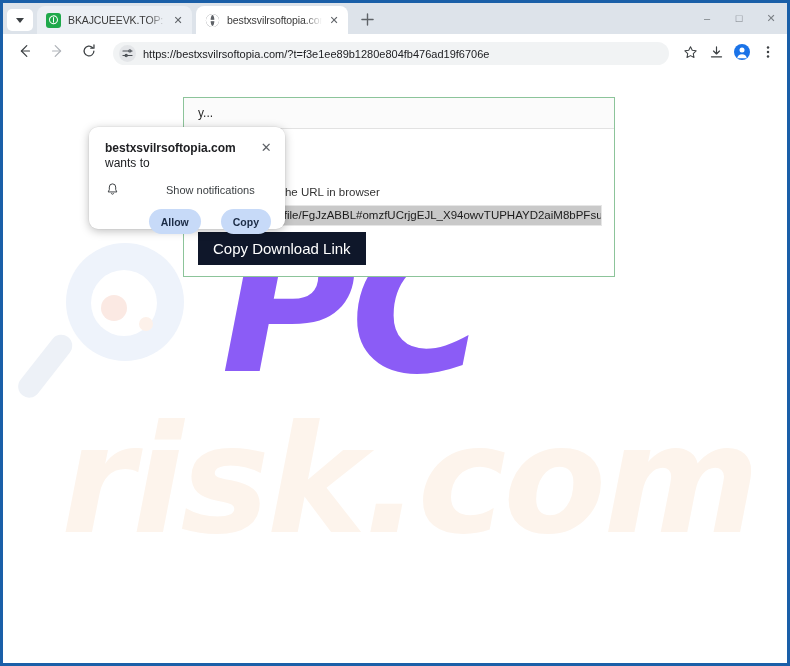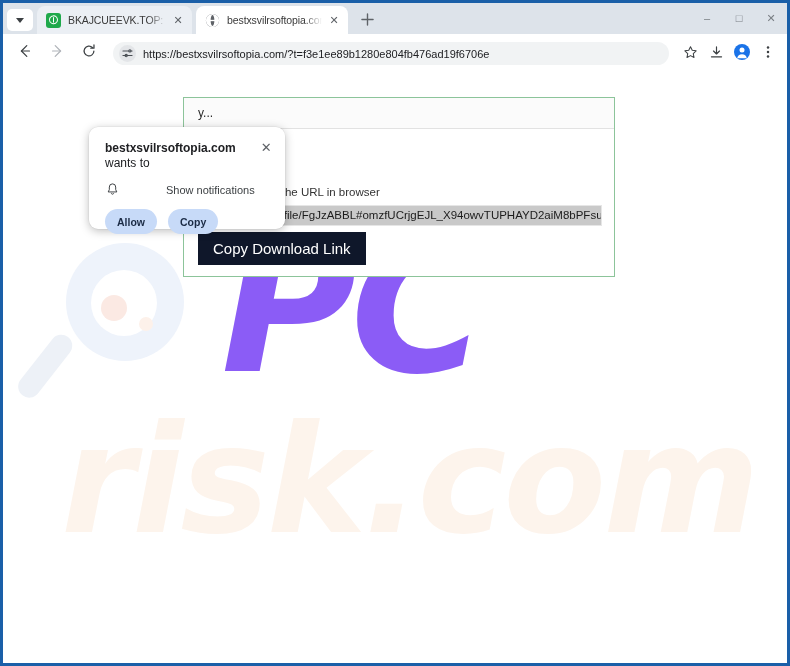--- a/index.html
+++ b/index.html
@@ -379,22 +379,22 @@
     margin-right: 9px;
     flex: 0 0 auto;
     color: #3c4043;
   }
   .pb-option-label {
     font-size: 11px;
     color: #3c4043;
   }
   .pb-actions {
     display: flex;
-    justify-content: flex-start;
-    gap: 11px;
+    justify-content: flex-end;
+    gap: 20px;
     margin-top: 11px;
     padding-right: 2px;
   }
   .pb-btn {
     min-width: 49px;
     height: 25px;
     border-radius: 13px;
     background: #c7daf8;
     color: #1b2b45;
     border: none;

